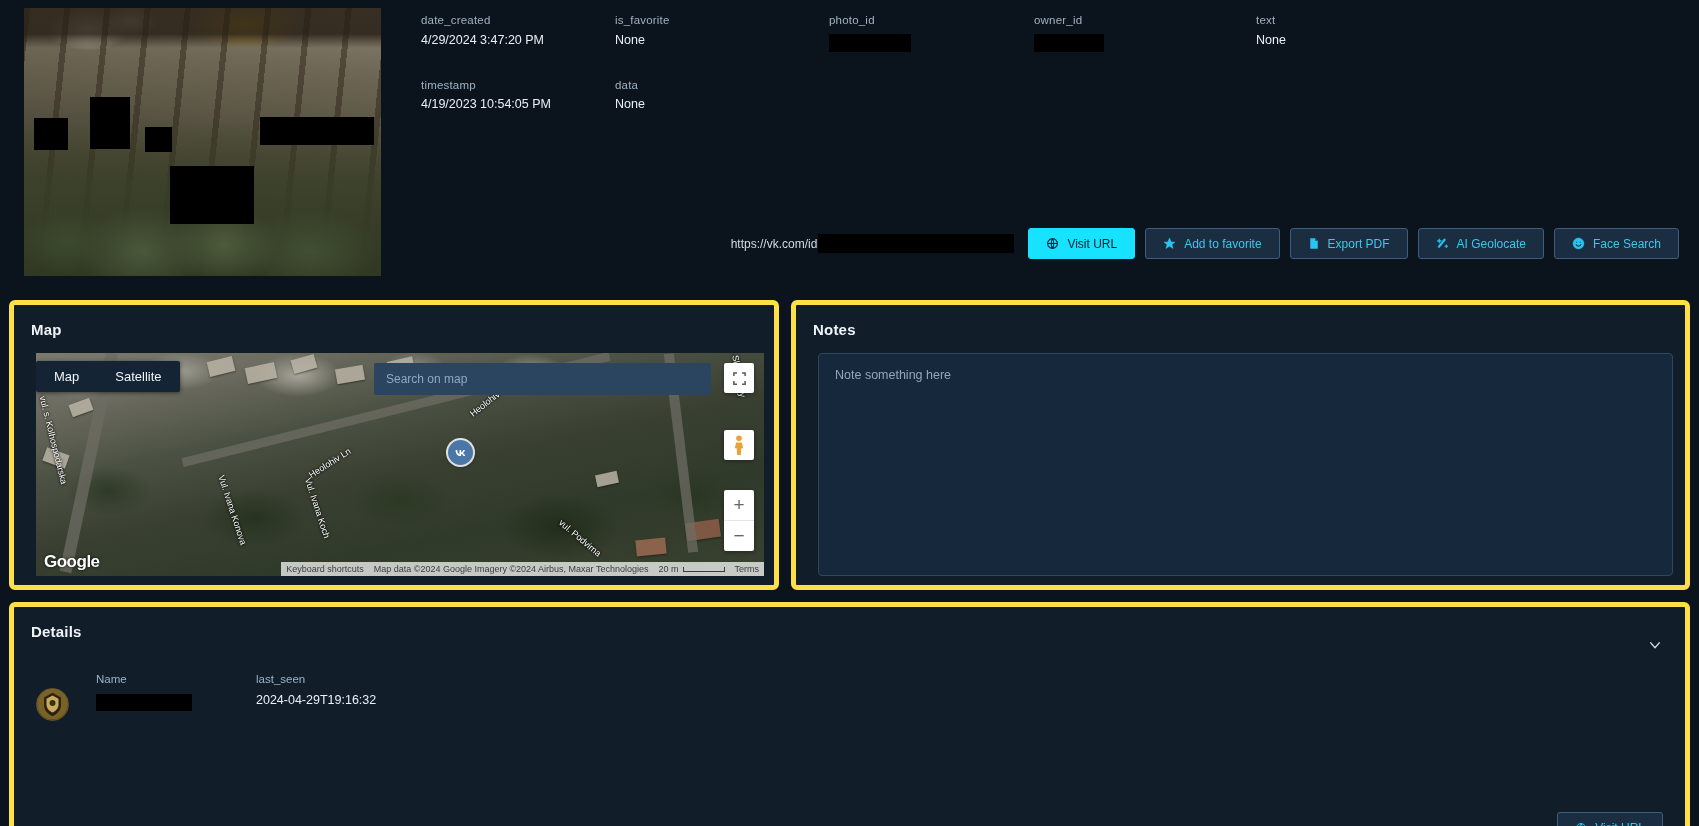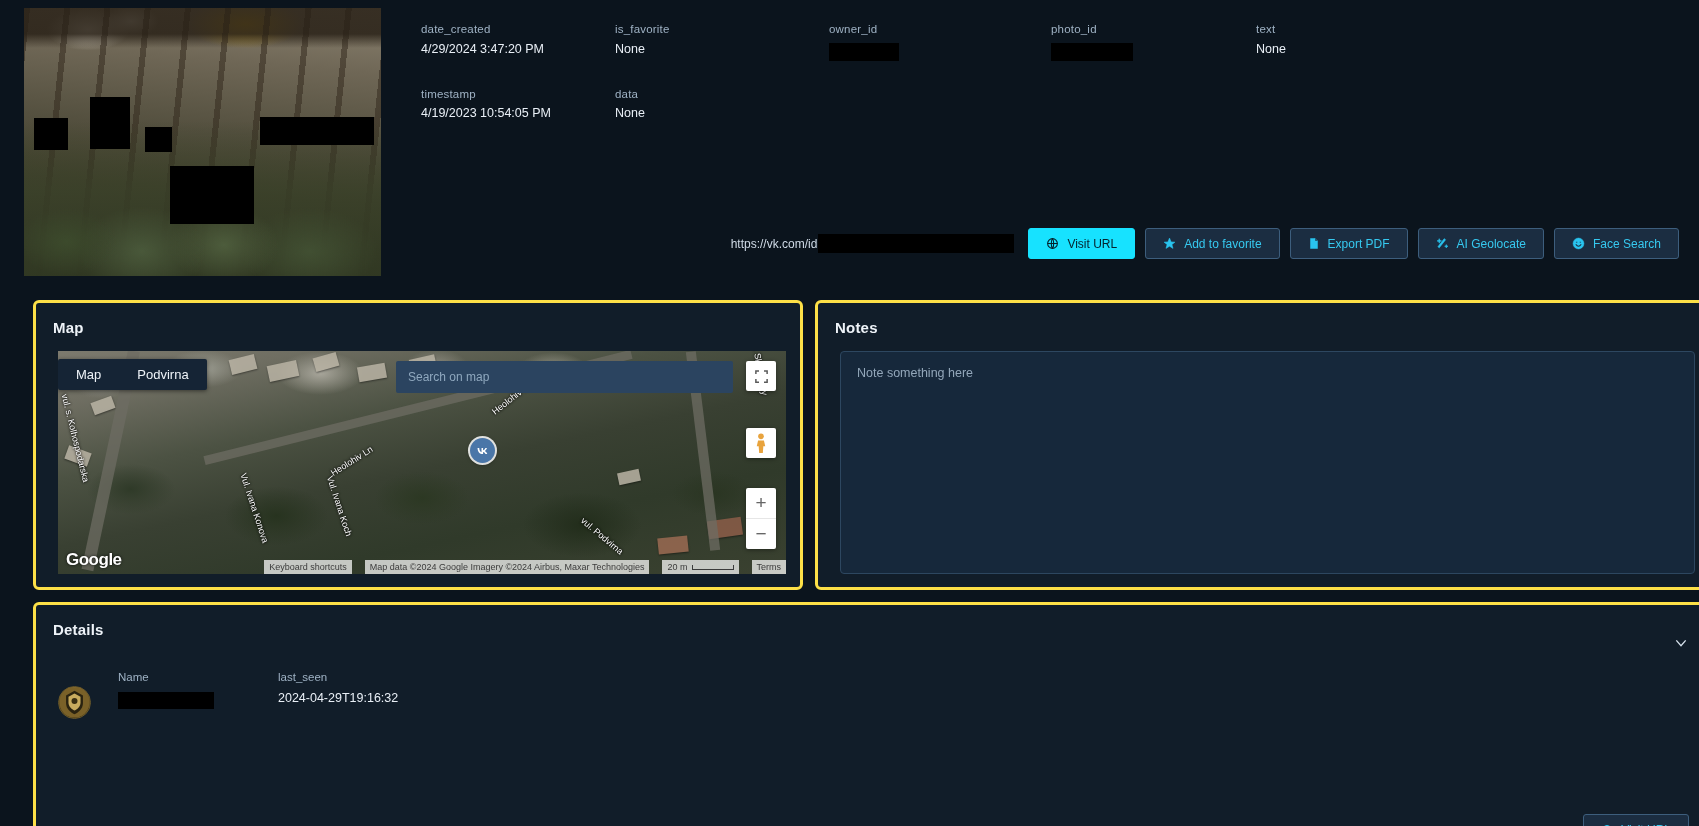--- a/index.html
+++ b/index.html
@@ -42,21 +42,21 @@
       radial-gradient(ellipse 86px 60px at 33% 84%, #49583a 0%, rgba(73,88,58,0) 74%),
       radial-gradient(ellipse 74px 52px at 56% 80%, #4d5c3c 0%, rgba(77,92,60,0) 74%),
       radial-gradient(ellipse 92px 58px at 80% 84%, #414f32 0%, rgba(65,79,50,0) 74%),
       linear-gradient(to bottom, rgba(58,62,40,0) 0%, rgba(56,64,40,.75) 45%, rgba(48,56,34,.95) 100%);
   }
   .redact { position: absolute; background: #000; }
 
   .meta-grid {
     position: absolute; left: 421px; top: 14px; right: 20px;
   }
-  .meta-row { display: flex; margin-bottom: 23px; margin-top: 9px; }
+  .meta-row { display: flex; margin-bottom: 23px; }
   .meta-col { flex: 0 0 auto; }
   .meta-label {
     font-size: 11.5px; color: #9fb2c4; letter-spacing: .2px;
     margin-bottom: 7px; line-height: 1.1;
   }
   .meta-value { font-size: 12.5px; color: #e9eff6; line-height: 1.1; }
   .meta-value.redacted {
     display: inline-block; width: 70px; height: 18px;
     background: #000; color: transparent; user-select: none;
   }
@@ -91,21 +91,21 @@
   .btn.primary {
     background: #17e2ff; border-color: #17e2ff; color: #05222c;
     font-weight: 400;
   }
   .btn .ico { display: inline-flex; align-items: center; line-height: 0; }
   .btn.primary .ico svg { fill: #05222c; stroke: #05222c; }
   .btn .ico svg { fill: #29c4ef; stroke: #29c4ef; }
 
   
   .panel {
-    background: #111d29; border: 3px solid #fde047; border-radius: 6px; margin-left: 24px;
+    background: #111d29; border: 5px solid #fde047; border-radius: 6px;
   }
   .panel-title {
     font-size: 15px; font-weight: bold; color: #eef3f8;
     padding: 16px 0 14px 17px; letter-spacing: .2px;
   }
 
   .map-panel { position: absolute; left: 9px; top: 300px; width: 770px; height: 290px; }
   .notes-panel { position: absolute; left: 791px; top: 300px; width: 899px; height: 290px; }
   .details-panel { position: absolute; left: 9px; top: 602px; width: 1681px; height: 260px; }
 
@@ -181,21 +181,21 @@
     box-shadow: 0 0 0 2px rgba(255,255,255,.85), 0 1px 4px rgba(0,0,0,.6);
   }
   .gm-logo {
     position: absolute; left: 8px; bottom: 4px;
     font-family: Liberation Sans, sans-serif; font-size: 17px; color: #fff;
     text-shadow: 0 0 3px rgba(0,0,0,.9); font-weight: bold; letter-spacing: -.5px;
   }
   .attrib {
     position: absolute; left: 0; bottom: 0; width: 100%;
     display: flex; align-items: flex-start; justify-content: flex-end;
-    gap: 13px; font-size: 9px; color: #3b3b3b; pointer-events: none;
+    gap: 0; font-size: 9px; color: #3b3b3b; pointer-events: none;
   }
   .attrib > * { background: rgba(255,255,255,.72); padding: 2px 5px; }
   .scalebar {
     display: flex; align-items: center; gap: 4px;
   }
   .scalebar .bar {
     display: inline-block; width: 42px; height: 5px;
     border: 1px solid #3b3b3b; border-top: none;
   }
 
@@ -261,27 +261,27 @@
     <div class="meta-grid">
       <div class="meta-row">
         <div class="meta-col c1">
           <div class="meta-label">date_created</div>
           <div class="meta-value">4/29/2024 3:47:20 PM</div>
         </div>
         <div class="meta-col c2">
           <div class="meta-label">is_favorite</div>
           <div class="meta-value">None</div>
         </div>
+        <div class="meta-col c4">
+          <div class="meta-label">photo_id</div>
+          <div class="meta-value redacted" style="width:82px;"></div>
+        </div>
         <div class="meta-col c3">
           <div class="meta-label">owner_id</div>
           <div class="meta-value redacted" style="width:70px;"></div>
-        </div>
-        <div class="meta-col c4">
-          <div class="meta-label">photo_id</div>
-          <div class="meta-value redacted" style="width:82px;"></div>
         </div>
         <div class="meta-col c5">
           <div class="meta-label">text</div>
           <div class="meta-value">None</div>
         </div>
       </div>
       <div class="meta-row">
         <div class="meta-col c1">
           <div class="meta-label">timestamp</div>
           <div class="meta-value">4/19/2023 10:54:05 PM</div>
@@ -376,21 +376,21 @@
       <div class="map-label" style="left:672px;top:10px;transform:rotate(80deg);">vul. Skovorody</div>
       <div class="map-label" style="left:430px;top:42px;transform:rotate(-38deg);">Heolohiv Ln</div>
       <div class="map-label" style="left:270px;top:105px;transform:rotate(-32deg);">Heolohiv Ln</div>
       <div class="map-label" style="left:-28px;top:82px;transform:rotate(76deg);">vul. s. Kolhospodarska</div>
       <div class="map-label" style="left:160px;top:152px;transform:rotate(72deg);">Vul. Ivana Konova</div>
       <div class="map-label" style="left:250px;top:150px;transform:rotate(72deg);">Vul. Ivana Koch</div>
       <div class="map-label" style="left:518px;top:180px;transform:rotate(40deg);">vul. Podvirna</div>
 
       <div class="map-toggle">
         <div>Map</div>
-        <div>Podvirna</div>
+        <div>Satellite</div>
       </div>
 
       <input class="map-search" value="" placeholder="Search on map" style="">
 
       <div class="map-ctrl ctrl-full">
         <svg width="15" height="15" viewBox="0 0 24 24" fill="none" stroke="#5a5a5a" stroke-width="2.4">
           <path d="M3 8V3h5M16 3h5v5M21 16v5h-5M8 21H3v-5"></path>
         </svg>
       </div>
 

